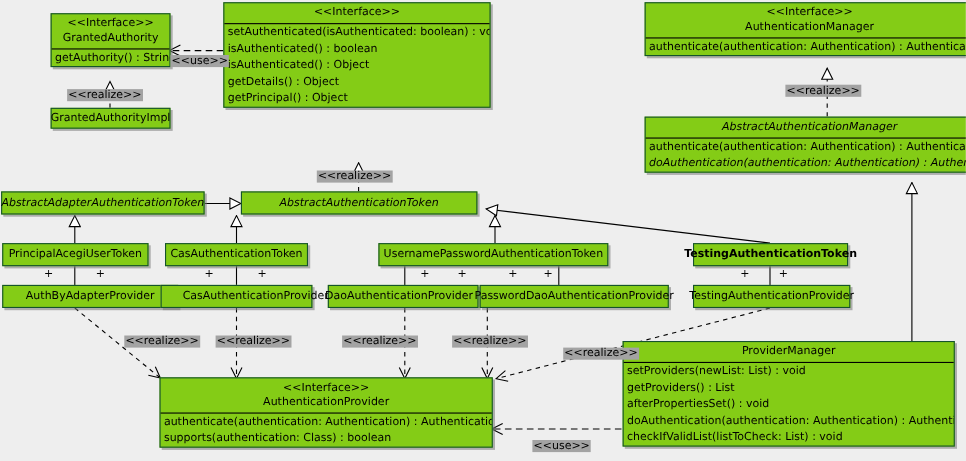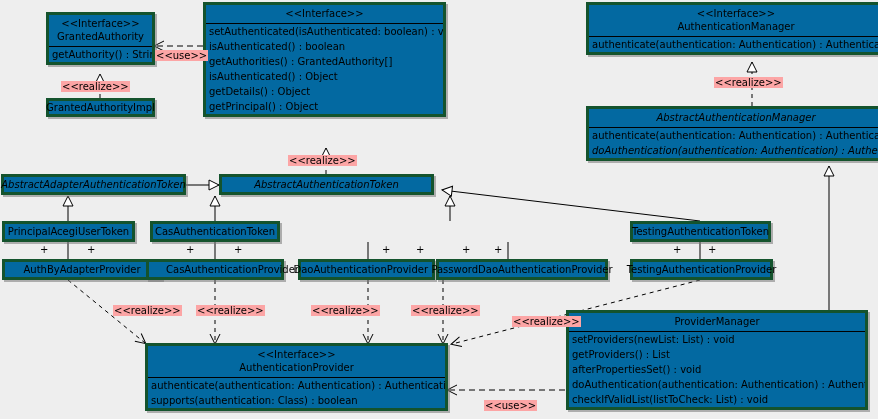--- a/index.html
+++ b/index.html
@@ -7,22 +7,22 @@
     width:878px;height:419px;
     background:#eeeeee;
     font-family:"DejaVu Sans","Liberation Sans",sans-serif;
     overflow:hidden;
   }
   #diagram{position:relative;width:878px;height:419px;overflow:hidden;}
   svg#edges{position:absolute;left:0;top:0;width:878px;height:419px;pointer-events:none;}
 
   .uml{
     position:absolute;
-    background:#0369a1;
-    border:3px solid #14532d;
+    background:#84cc16;
+    border:1px solid #14532d;
     box-shadow:2px 2px 0 0 rgba(120,120,120,0.55);
     box-sizing:border-box;
     z-index:2;
   }
   .uml .hdr{
     padding:2px 4px 3px 4px;
     text-align:center;
     line-height:13px;
   }
   .uml .stereo{font-size:10px;color:#000;white-space:nowrap;}
@@ -39,21 +39,21 @@
     color:#000;
   }
   .uml .m.abstract{font-style:italic;}
   .uml.simple{display:flex;align-items:center;justify-content:center;}
   .uml.simple .cname{padding:2px 4px;}
 
   .edge-label{
     position:absolute;
     font-size:10px;
     color:#000;
-    background:#fca5a5;
+    background:#a3a3a3;
     white-space:nowrap;
     z-index:3;
     padding:0 1px;
     line-height:11px;
   }
   .plus{
     position:absolute;
     font-size:10px;
     color:#000;
     z-index:3;
@@ -125,21 +125,20 @@
     <div class="cname">GrantedAuthorityImpl</div>
   </div>
 
   <div class="uml" style="left:203px;top:2px;width:243px;">
     <div class="hdr">
       <div class="stereo">&lt;&lt;Interface&gt;&gt;</div>
     </div>
     <div class="sep members">
       <div class="m">setAuthenticated(isAuthenticated: boolean) : void</div>
       <div class="m">isAuthenticated() : boolean</div>
-      <div class="m">getAuthorities() : GrantedAuthority[]</div>
       <div class="m">isAuthenticated() : Object</div>
       <div class="m">getDetails() : Object</div>
       <div class="m">getPrincipal() : Object</div>
     </div>
   </div>
 
   <div class="uml" style="left:586px;top:2px;width:300px;">
     <div class="hdr">
       <div class="stereo">&lt;&lt;Interface&gt;&gt;</div>
       <div class="cname">AuthenticationManager</div>
@@ -166,21 +165,24 @@
   <div class="uml simple" style="left:219px;top:174px;width:215px;height:21px;">
     <div class="cname abstract">AbstractAuthenticationToken</div>
   </div>
 
   <div class="uml simple" style="left:2px;top:221px;width:133px;height:21px;">
     <div class="cname">PrincipalAcegiUserToken</div>
   </div>
   <div class="uml simple" style="left:150px;top:221px;width:130px;height:21px;">
     <div class="cname">CasAuthenticationToken</div>
   </div>
-  <div class="uml simple" style="left:630px;top:221px;width:141px;height:21px;">
+  <div class="uml simple" style="left:344px;top:221px;width:209px;height:21px;">
+    <div class="cname">UsernamePasswordAuthenticationToken</div>
+  </div>
+  <div class="uml simple" style="left:630px;top:221px;width:141px;height:21px;font-weight:bold;">
     <div class="cname">TestingAuthenticationToken</div>
   </div>
 
   <div class="uml simple" style="left:2px;top:259px;width:160px;height:21px;">
     <div class="cname">AuthByAdapterProvider</div>
   </div>
   <div class="uml simple" style="left:146px;top:259px;width:138px;height:21px;padding-left:35px;">
     <div class="cname">CasAuthenticationProvider</div>
   </div>
   <div class="uml simple" style="left:298px;top:259px;width:137px;height:21px;justify-content:flex-end;">

